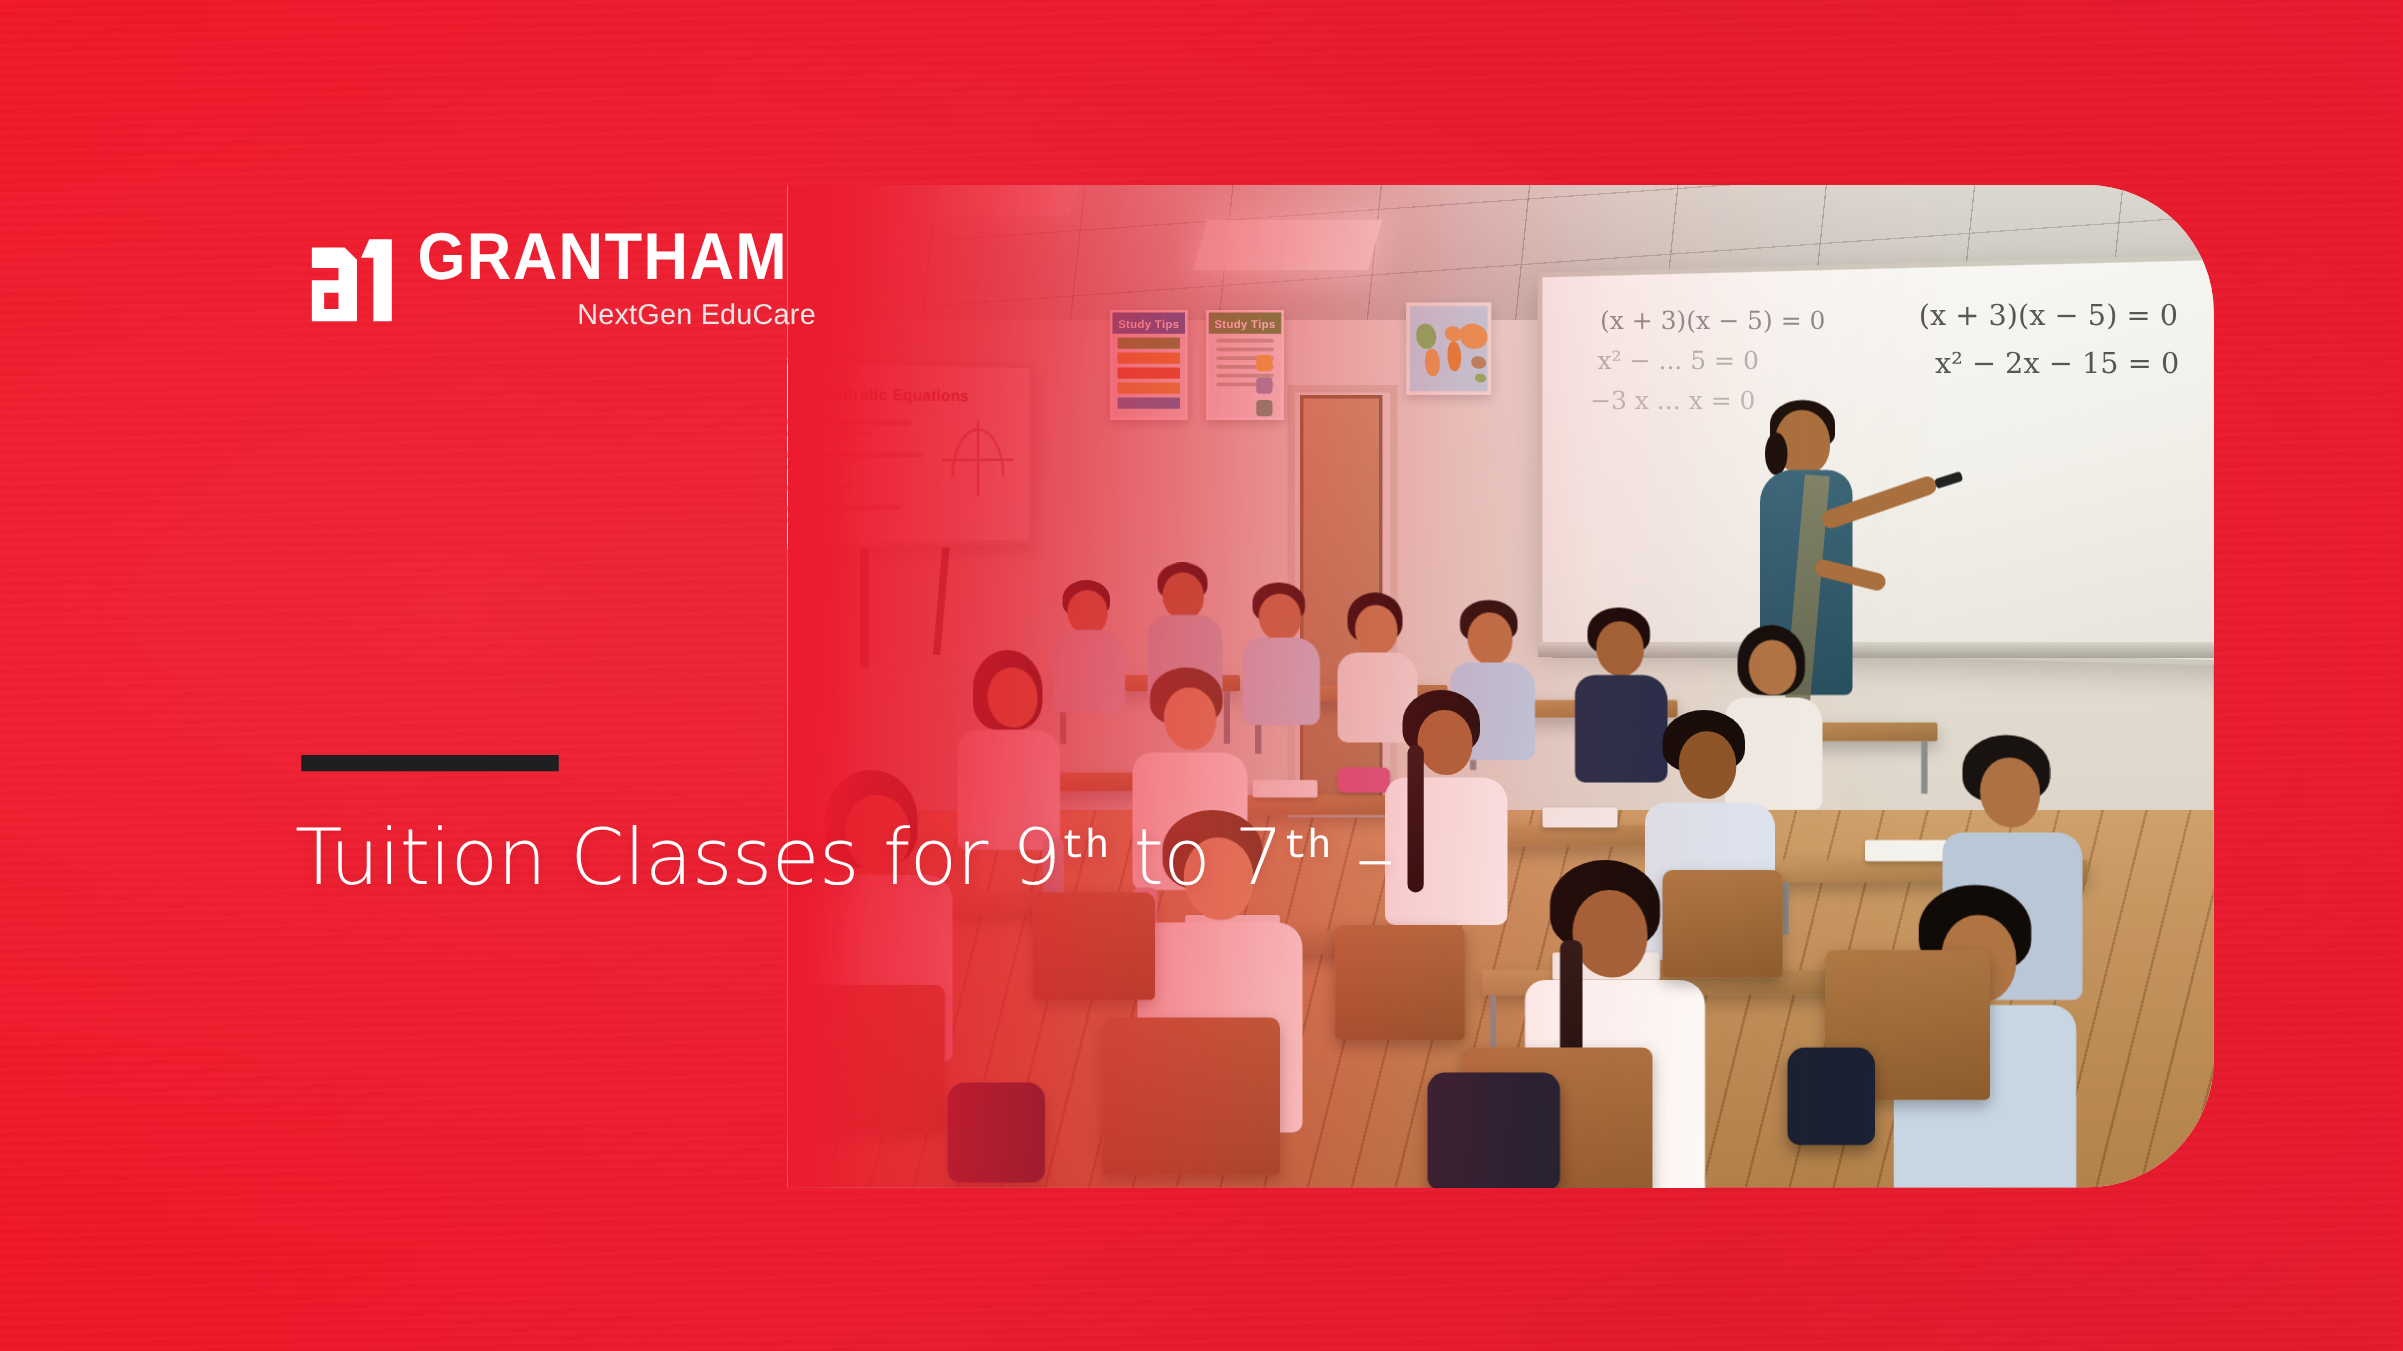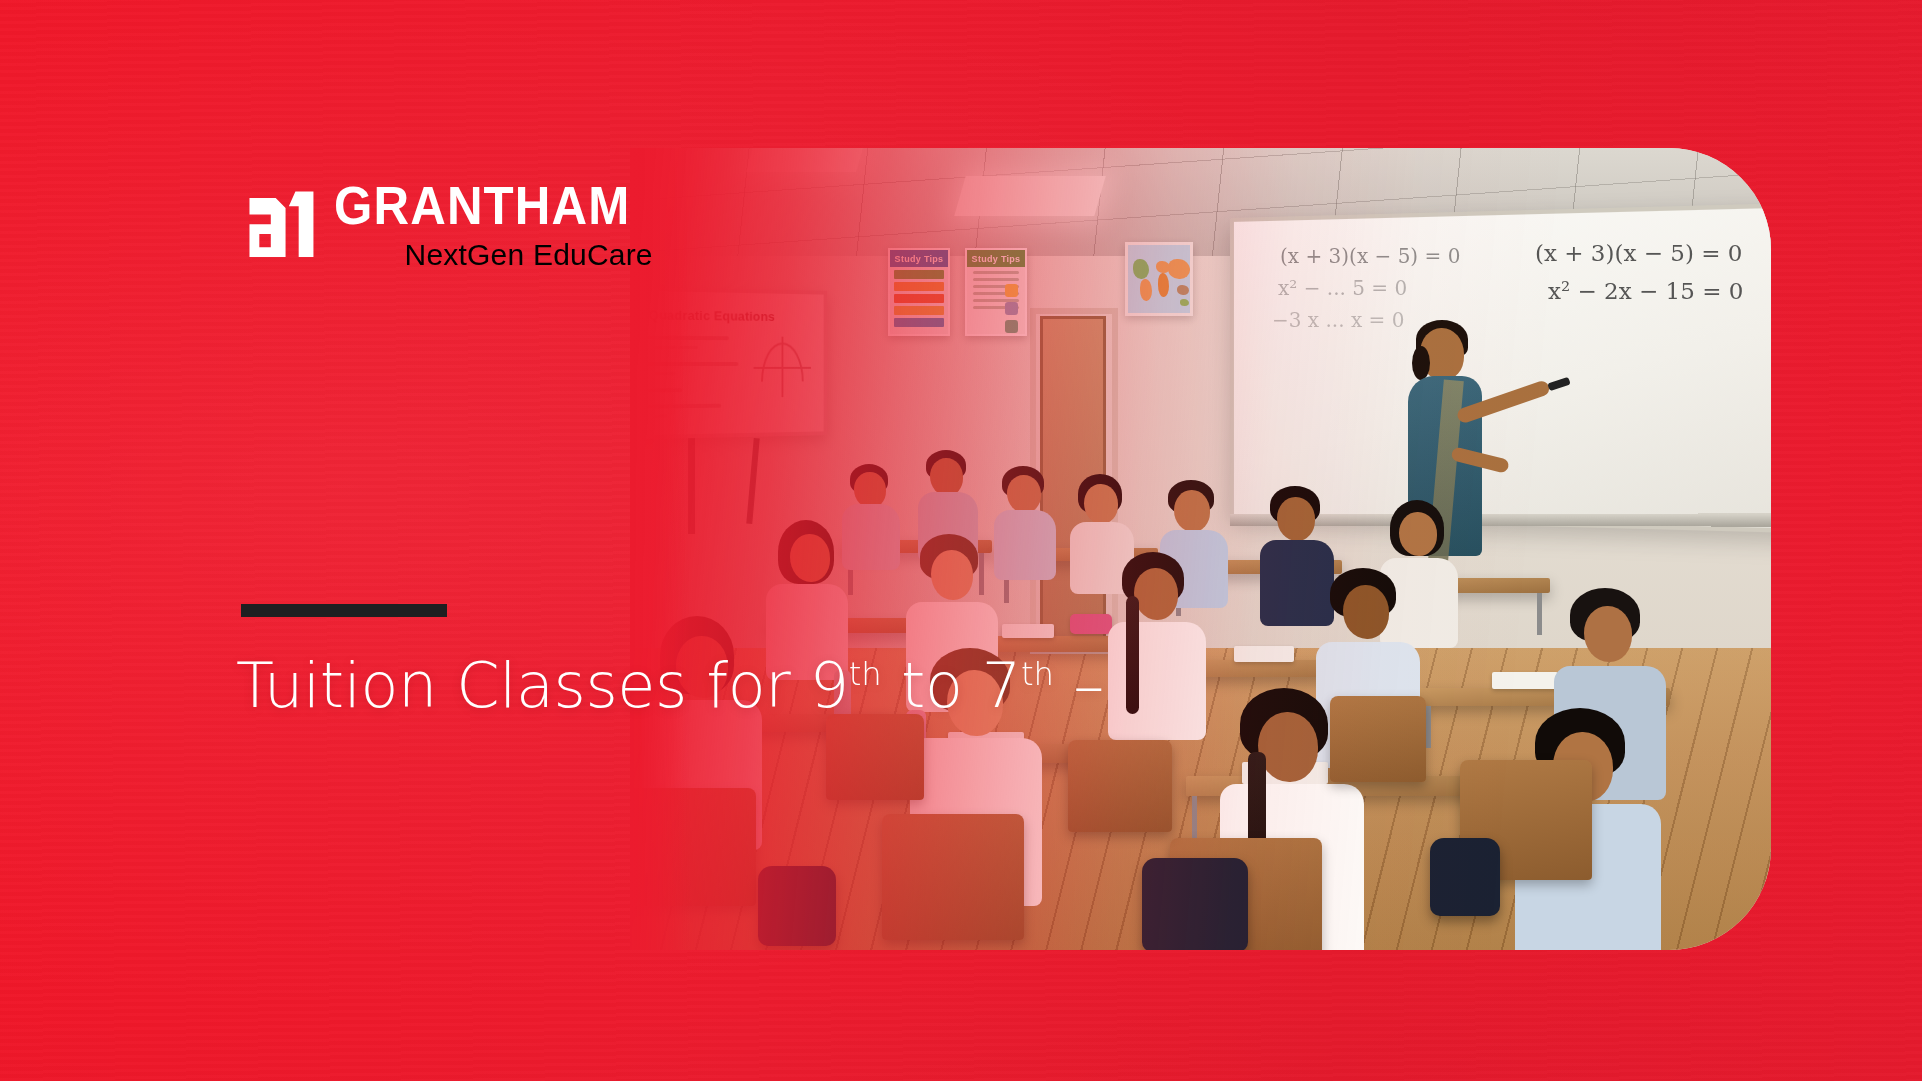--- a/index.html
+++ b/index.html
@@ -280,37 +280,37 @@
   
   .logo { position:absolute; left:238px; top:180px; display:flex; align-items:flex-start; }
   .mark { width:82px; height:82px; flex:none; margin-right:14px; }
   .wordmark { padding-top:2px; }
   .brand {
     color:#FFFFFF; font-size:53px; font-weight:bold; line-height:.92;
     letter-spacing:1.2px; transform:scaleX(.93); transform-origin:left center;
     font-family:"Liberation Sans", sans-serif;
   }
   .tagline {
-    color:#000000; font-size:30px; letter-spacing:.2px; margin-top:7px;
+    color:#e5e5e5; font-size:23px; letter-spacing:.2px; margin-top:7px;
     text-align:right; font-family:"Liberation Sans", sans-serif;
   }
 
   
   .rule {
     position:absolute; left:241px; top:604px; width:206px; height:13px;
     background:#1F1F21;
   }
   .headline {
     position:absolute; left:236px; top:650px; width:980px;
     color:#FFFFFF; font-size:62px; line-height:1.155;
     font-weight:300; letter-spacing:-.4px;
     font-family:"DejaVu Sans", sans-serif;
     text-shadow:0 2px 10px rgba(120,0,10,.22);
   }
-  .headline sup { font-size:.52em; vertical-align:super; letter-spacing:0; }
+  .headline sup { font-size:.52em; vertical-align:super; letter-spacing:0;font-family:Liberation Mono, monospace; }
 </style>
 </head>
 <body>
 
 <div class="bg"></div>
 <div class="bg-bands"></div>
 <div class="bg-vign"></div>
 
 <div class="photo-wrap">
   <div class="photo">

